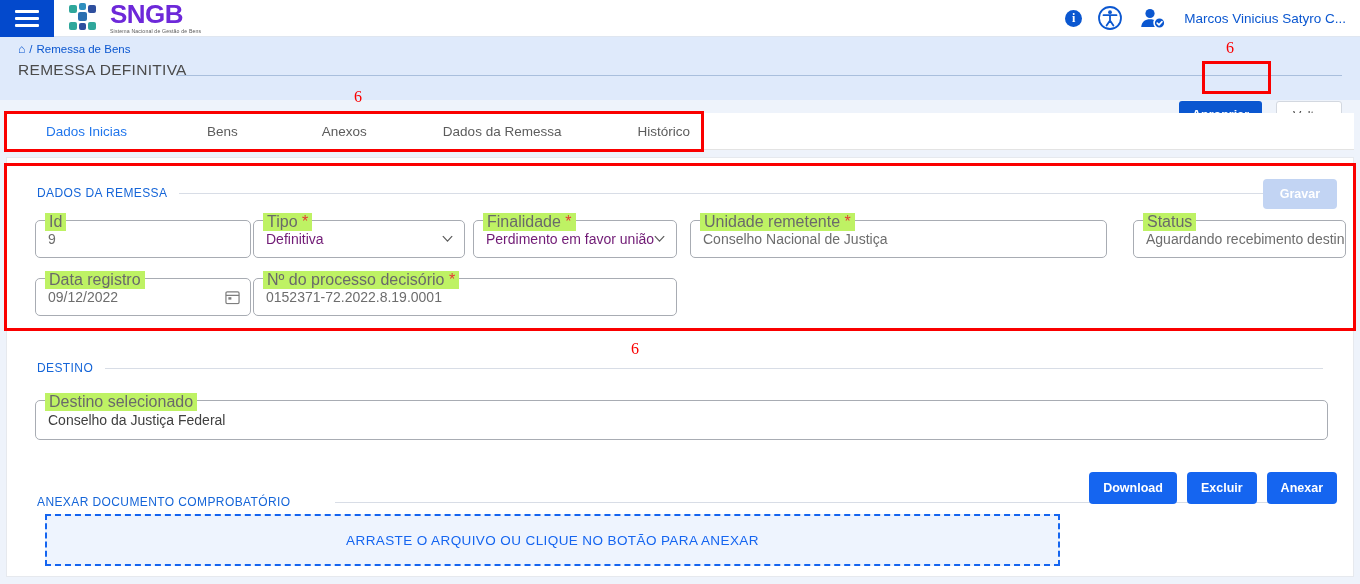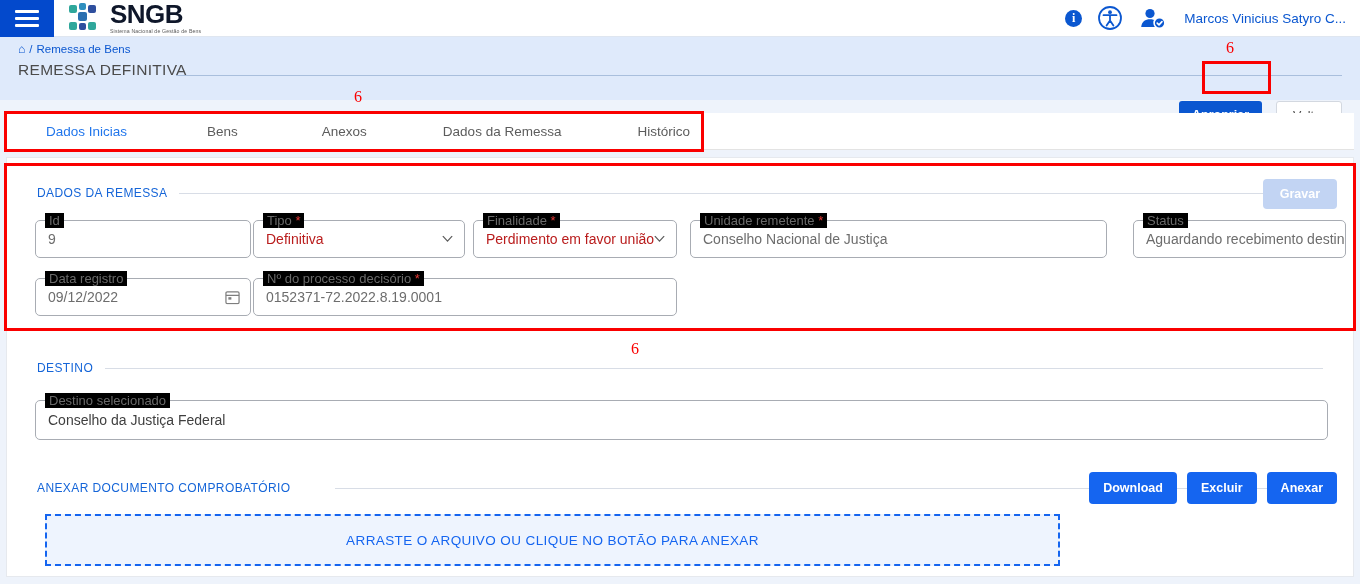--- a/index.html
+++ b/index.html
@@ -25,21 +25,21 @@
     cursor: pointer; flex: none;
   }
   .hamburger-box .bars { width: 24px; }
   .hamburger-box .bars span {
     display: block; height: 3px; background: #fff; border-radius: 1px; margin: 4px 0;
   }
   .logo-wrap { display: flex; align-items: center; margin-left: 15px; }
   .logo-mark { width: 34px; height: 30px; flex: none; margin-right: 7px; }
   .logo-text { line-height: 1; }
   .logo-title {
-    font-size: 26px; font-weight: bold; color: #0f172a; letter-spacing: -0.5px;
+    font-size: 26px; font-weight: bold; color: #6d28d9; letter-spacing: -0.5px;
     display: block;
   }
   .logo-sub {
     font-size: 5.2px; color: #5a5a5a; letter-spacing: 0.15px; display: block; margin-top: 2px;
   }
   .topbar-right {
     margin-left: auto; display: flex; align-items: center; gap: 16px; padding-right: 14px;
   }
   .ic-info {
     width: 17px; height: 17px; border-radius: 50%; background: #0b57d0;
@@ -117,34 +117,34 @@
 
   
   .field { position: absolute; }
   .field .box {
     position: relative; border: 1px solid #a8acb3; border-radius: 5px;
     height: 38px; background: #fff; display: flex; align-items: center;
     padding: 0 12px; font-size: 14px; color: #6d6d6d;
     overflow: hidden; white-space: nowrap;
   }
   .field .legend {
-    position: absolute; left: 10px; top: -7px; background: #000000;
-    padding: 0 4px; font-size: 13px; color: #6a6a6a; white-space: nowrap;
+    position: absolute; left: 10px; top: -7px; background: #bef264;
+    padding: 0 4px; font-size: 16px; color: #6a6a6a; white-space: nowrap;
     z-index: 2;
   }
   .field .legend .req { color: #e53935; }
   .field .caret {
     position: absolute; right: 11px; top: 50%; transform: translateY(-50%);
     width: 11px; height: 7px;
   }
   .field .cal {
     position: absolute; right: 10px; top: 50%; transform: translateY(-50%);
     width: 15px; height: 15px;
   }
-  .field.dark .box { color: #b91c1c; text-align: center; }
+  .field.dark .box { color: #701a75; text-align: center; }
 
   .btn-gravar {
     position: absolute; right: 16px; top: 178px;
     background: #c2d4f3; color: #ffffff; border: none; border-radius: 4px;
     font-size: 12.5px; font-weight: bold; padding: 8px 17px; cursor: default;
     font-family: "Liberation Sans", sans-serif;
   }
 
   
   .attach-btns { position: absolute; right: 16px; top: 472px; display: flex; gap: 10px; justify-content: center; }
@@ -300,21 +300,21 @@
     <div class="sec-head" style="top:203px;">
       <span class="lbl">DESTINO</span>
       <span class="rule"></span>
     </div>
 
     <div class="field" style="left:28px; top:242px; width:1293px;text-align:right;">
       <span class="legend"><span>Destino selecionado</span></span>
       <div class="box" style="height:40px; color:#3f3f3f;">Conselho da Justiça Federal</div>
     </div>
 
-    <div class="sec-head" style="top:323px;gap:44px;">
+    <div class="sec-head" style="top:337px;gap:44px;">
       <span class="lbl">ANEXAR DOCUMENTO COMPROBATÓRIO</span>
       <span class="rule"></span>
     </div>
 
     <div class="attach-btns" style="top:314px;">
       <button>Download</button>
       <button>Excluir</button>
       <button>Anexar</button>
     </div>
 

